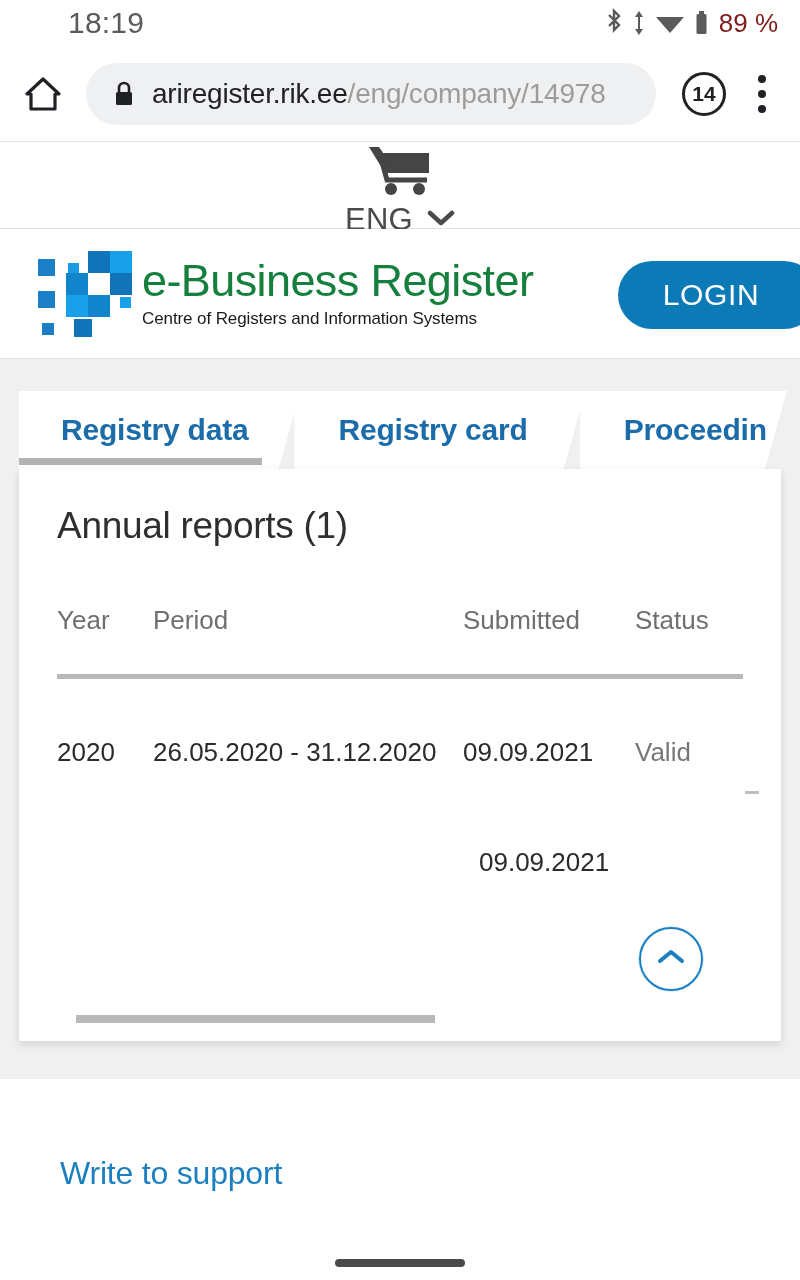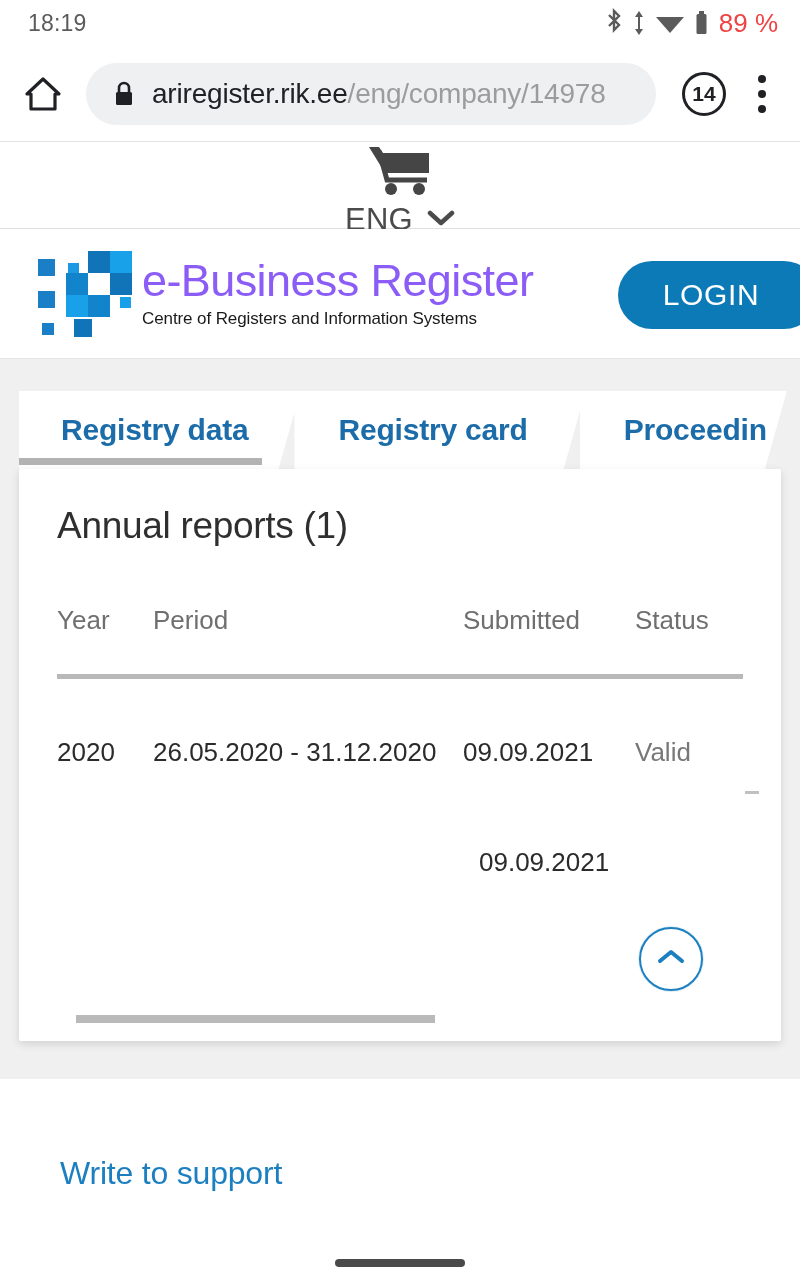--- a/index.html
+++ b/index.html
@@ -19,33 +19,34 @@
   .statusbar {
     height: 46px;
     background: #ffffff;
     display: flex;
     align-items: center;
     justify-content: space-between;
     padding: 0 22px 0 28px;
     box-sizing: border-box;
   }
   .status-time {
-    font-size: 23px;
+    font-size: 30px;
     color: #5b5b5b;
     letter-spacing: 0.2px;
+    margin-left: 40px;
   }
   .status-right {
     display: flex;
     align-items: center;
     gap: 7px;
   }
   .status-right svg { display: block; }
   .battery-pct {
     font-size: 26px;
-    color: #ef4444;
+    color: #7f1d1d;
     margin-left: 2px;
     white-space: nowrap;
   }
 
   
   .browser-bar {
     height: 95px;
     background: #ffffff;
     display: flex;
     align-items: center;
@@ -164,21 +165,21 @@
   .logo-mark {
     position: relative;
     width: 92px;
     height: 86px;
     flex: 0 0 auto;
   }
   .logo-mark i { position: absolute; display: block; }
   .brand-text { margin-left: 12px; }
   .brand-title {
     font-size: 45px;
-    color: #8b5cf6;
+    color: #15803d;
     line-height: 1.02;
     letter-spacing: -0.6px;
     white-space: nowrap;
   }
   .brand-sub {
     font-size: 17px;
     color: #1a1a1a;
     margin-top: 5px;
     letter-spacing: -0.1px;
     white-space: nowrap;

